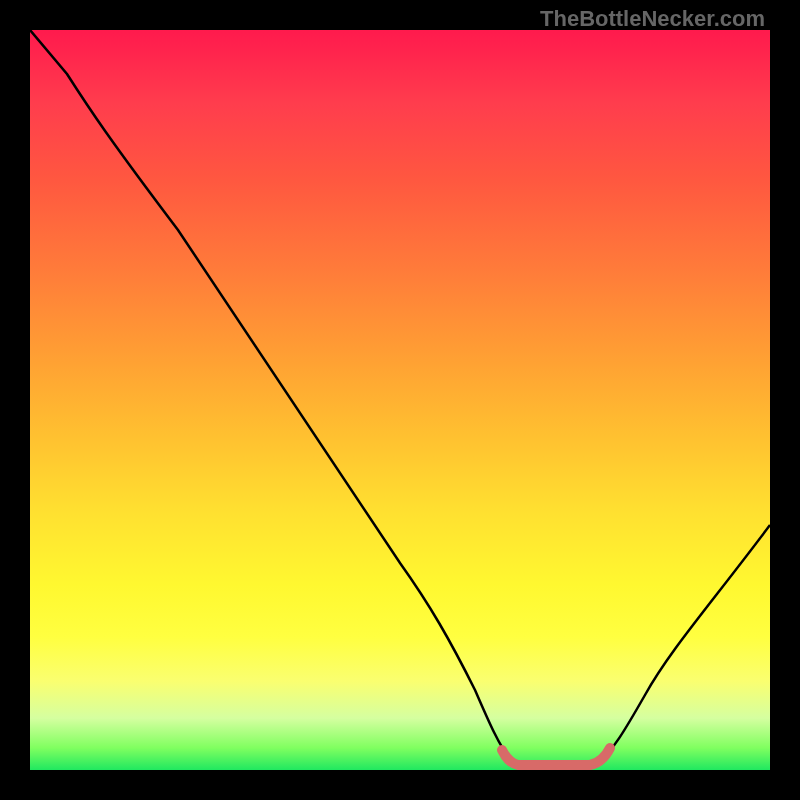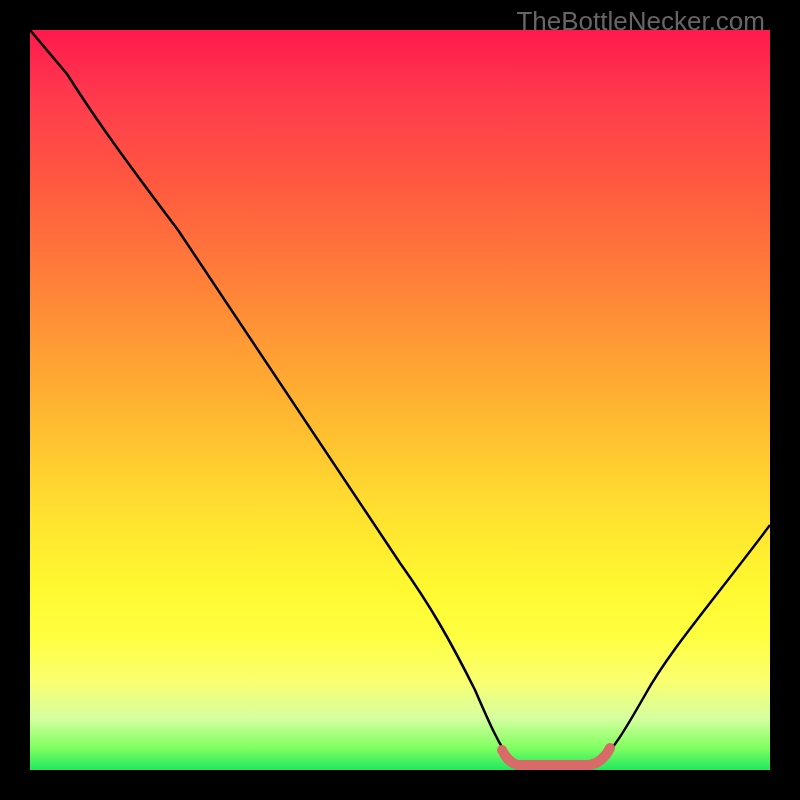--- a/index.html
+++ b/index.html
@@ -38,22 +38,22 @@
       #d5ffa0 93%,
       #80ff60 97%,
       #20e860 100%
     );
   }
   .attribution {
     position: absolute;
     top: 6px;
     right: 35px;
     color: #666;
-    font-size: 26px;
-    font-weight: 400;
+    font-size: 22px;
+    font-weight: 700;
     z-index: 10;
   }
   svg.curve {
     position: absolute;
     left: 0;
     top: 0;
     width: 740px;
     height: 740px;
     z-index: 5;
   }

